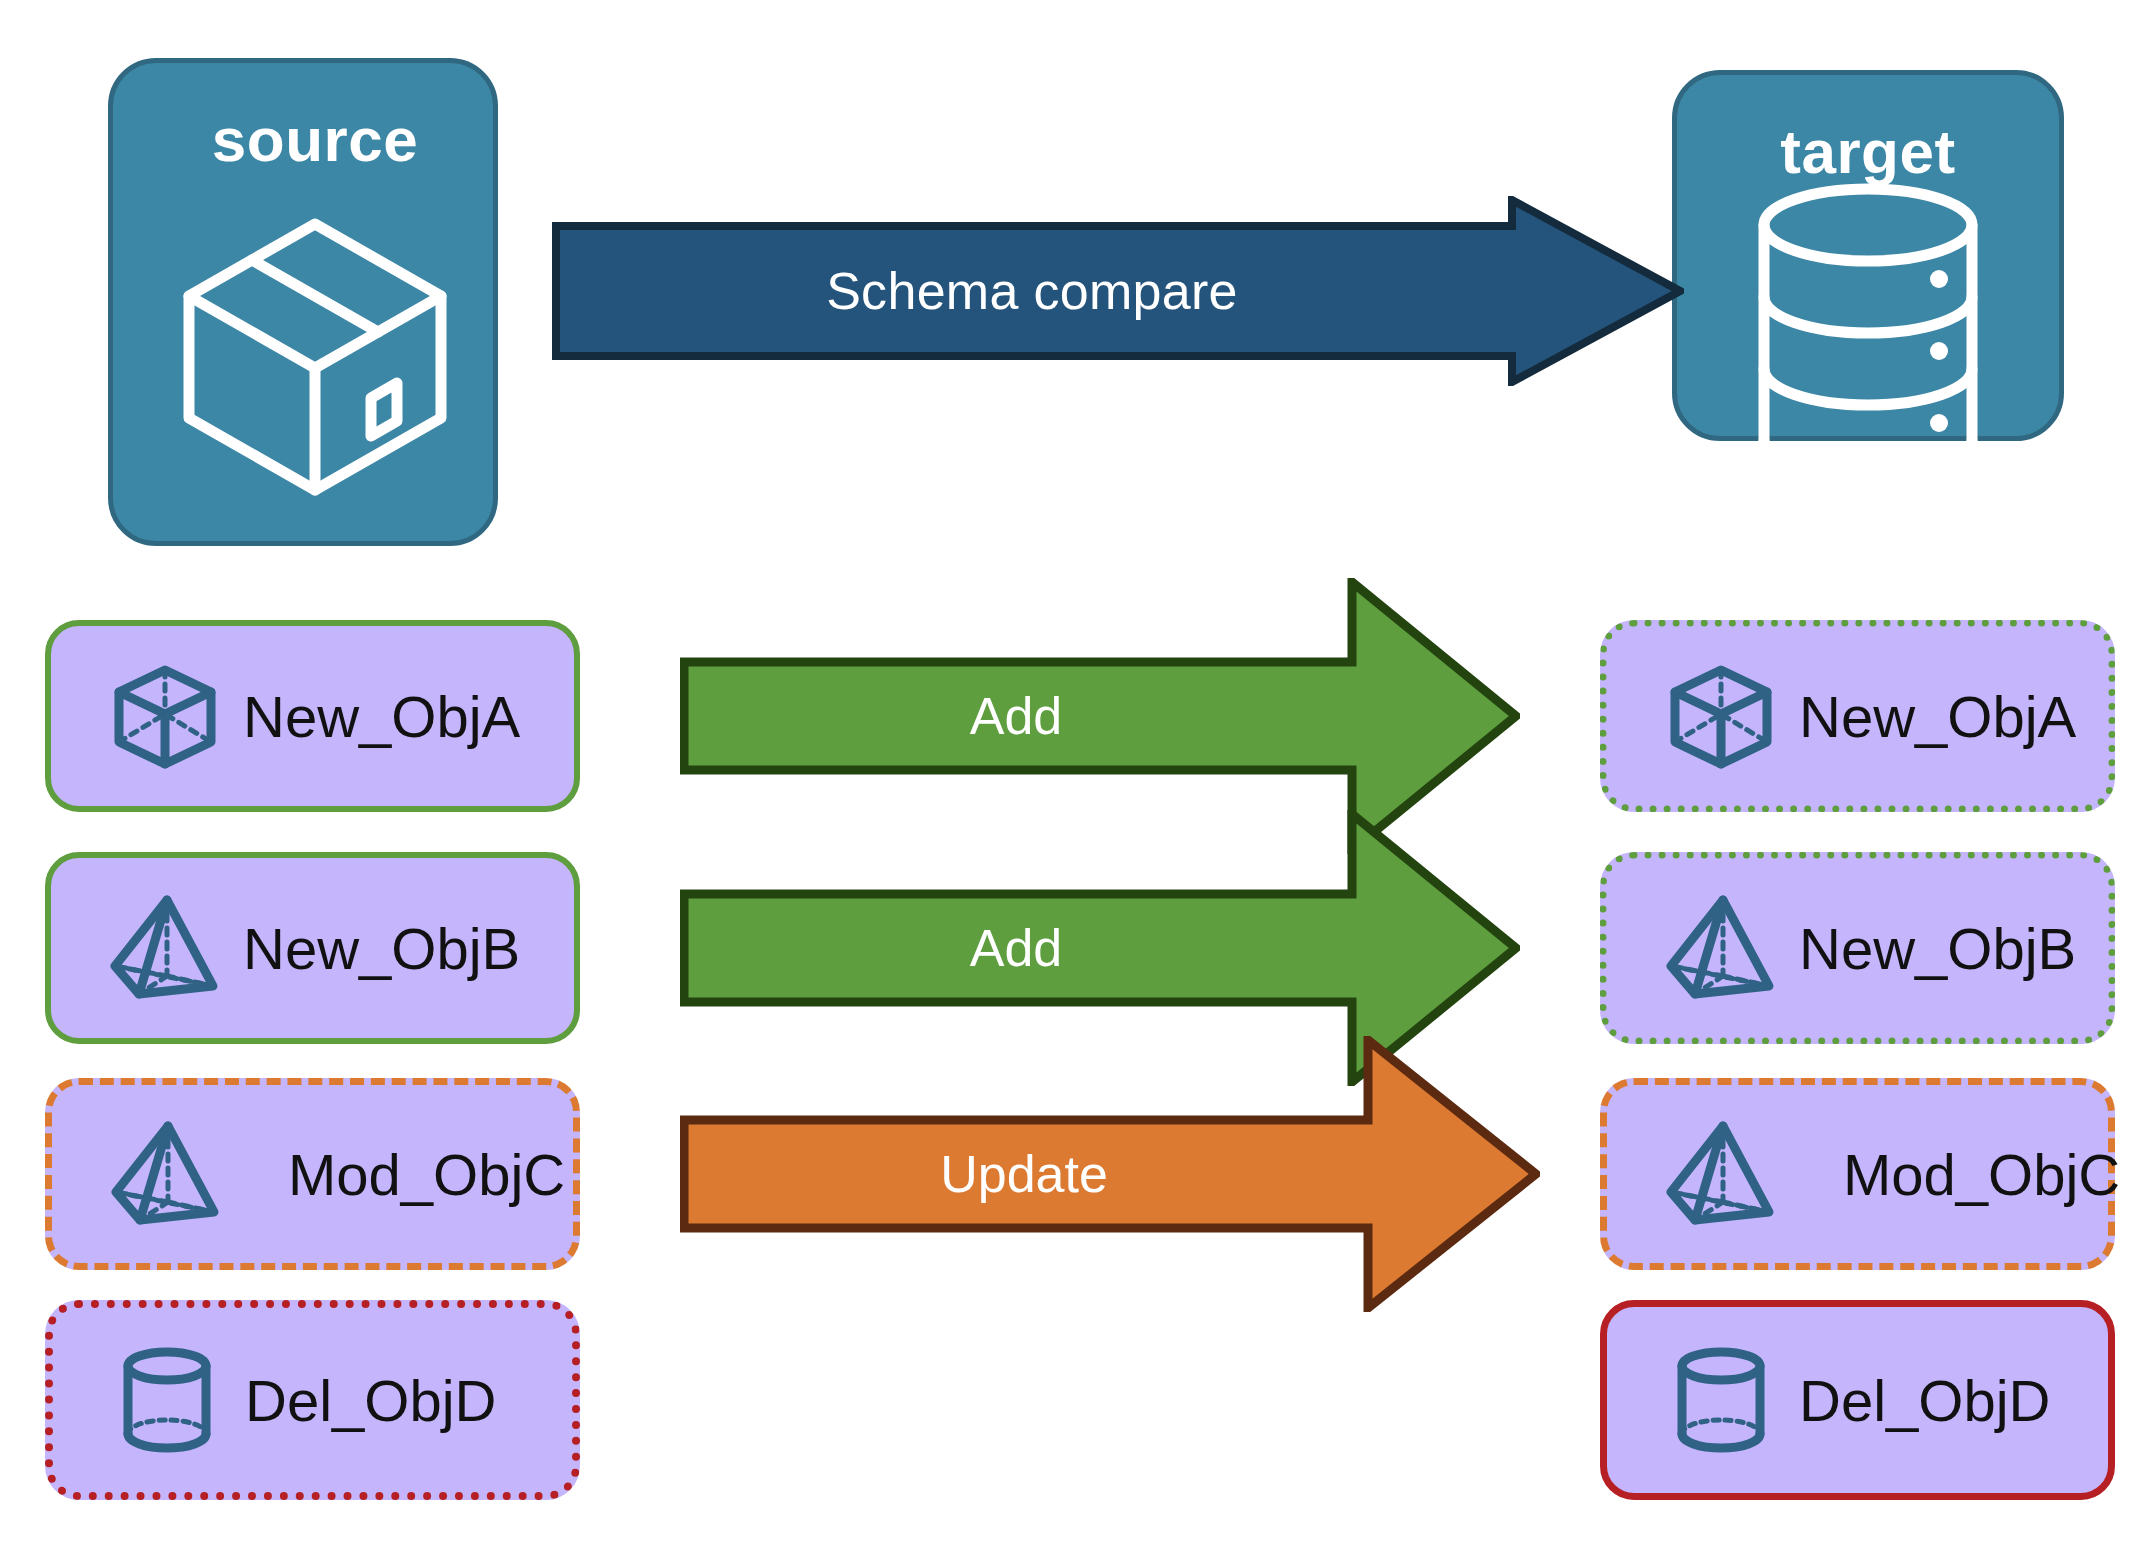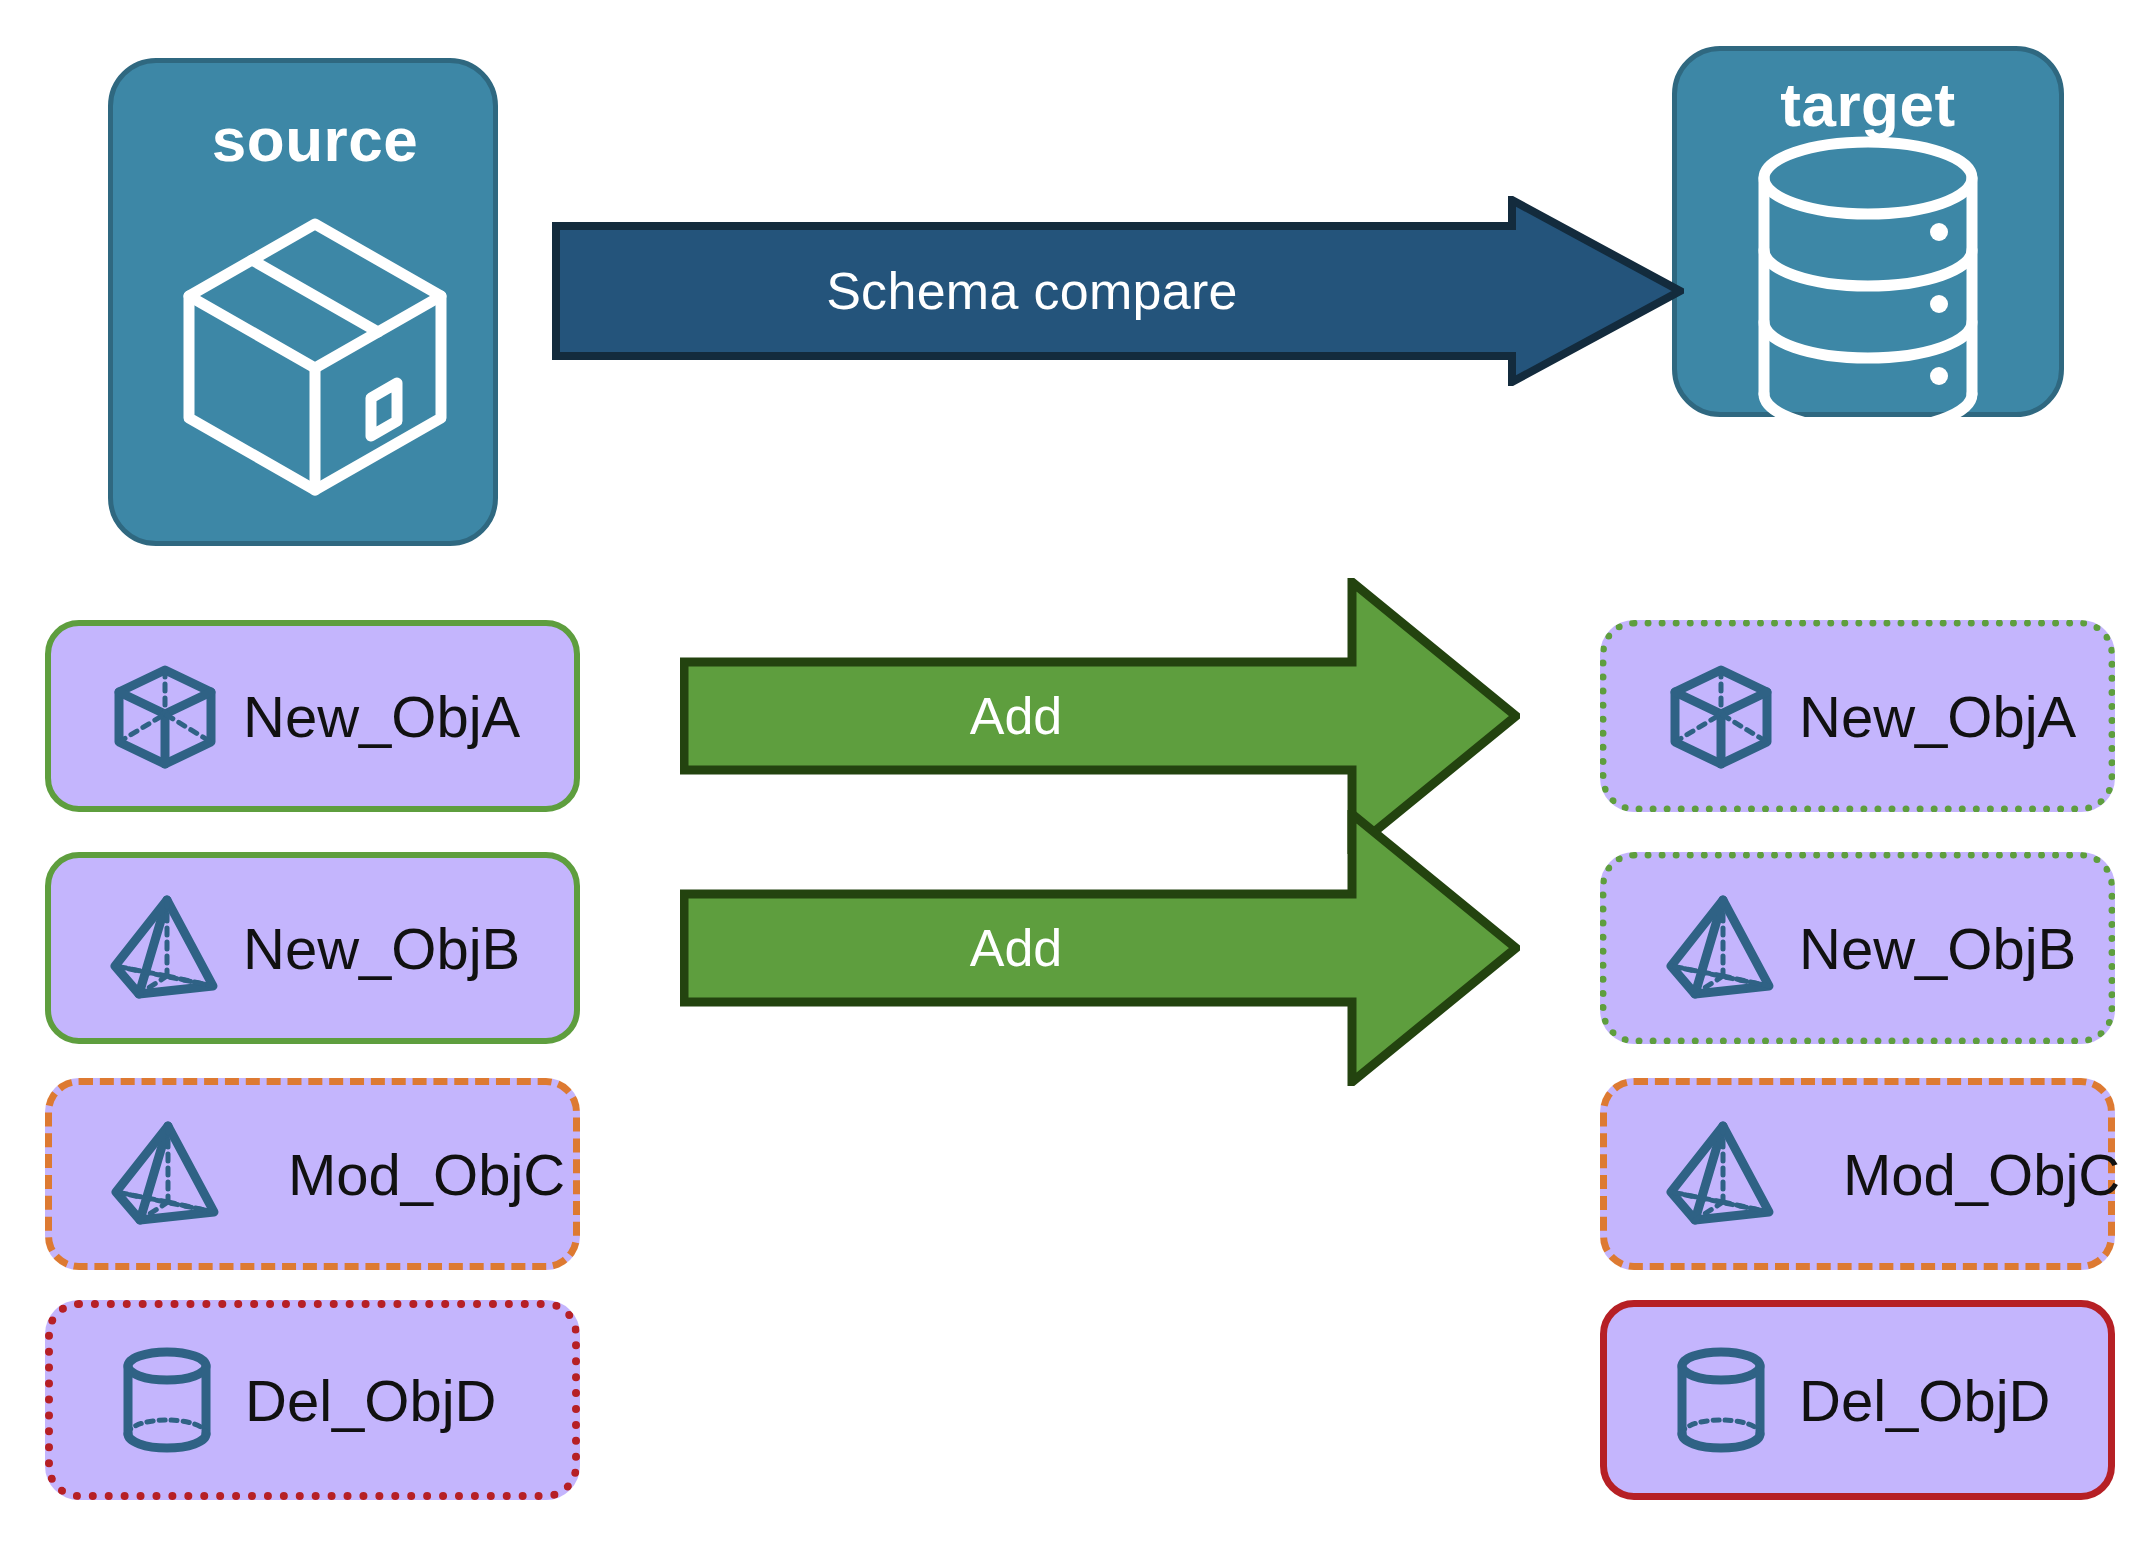--- a/index.html
+++ b/index.html
@@ -10,21 +10,21 @@
   
   .endpoint{position:absolute;background:#3D87A6;border:5px solid #2F6880;
             border-radius:48px;box-sizing:border-box;
             display:flex;flex-direction:column;align-items:center;}
   .endpoint .cap{color:#ffffff;font-weight:bold;font-size:62px;line-height:1;
                  margin-top:46px;letter-spacing:.5px;}
   .endpoint .glyph{flex:1;display:flex;align-items:center;justify-content:center;
                    width:100%;}
 
   #src-panel{left:108px;top:58px;width:390px;height:488px;padding-left:24px;}
-  #tgt-panel{left:1672px;top:46px;width:392px;height:371px;justify-content:center;}
+  #tgt-panel{left:1672px;top:70px;width:392px;height:371px;}
 
   
   #compare-arrow{position:absolute;left:552px;top:196px;width:1132px;height:190px;}
   #compare-arrow .lbl{position:absolute;left:0;top:0;width:960px;height:190px;
         display:flex;align-items:center;justify-content:center;
         color:#ffffff;font-size:52px;letter-spacing:.3px;z-index:2;}
 
   
   .row{position:absolute;left:0;width:2150px;}
   .obj-box{position:absolute;box-sizing:border-box;background:#c4b5fd;
@@ -167,20 +167,26 @@
           <path d="M58 6 L104 92 L30 100 Z"></path>
           <path d="M58 6 L6 72 L30 100"></path>
           <path d="M6 72 L104 92" stroke-dasharray="7 7" stroke-width="5"></path>
           <path d="M58 6 L58 82" stroke-dasharray="7 7" stroke-width="5"></path>
           <path d="M58 82 L6 72 M58 82 L104 92 M58 82 L30 100" stroke-dasharray="7 7" stroke-width="5"></path>
         </svg>
       </span>
       <span class="nm">Mod_ObjC</span>
     </div>
 
+    <div class="act-arrow" style="left:680px;top:-42px;width:860px;height:276px">
+      <svg width="860" height="276" viewBox="0 0 860 276" preserveAspectRatio="none">
+        <polygon points="4,84 688,84 688,4 856,138 688,272 688,192 4,192" fill="#DD7A32" stroke="#5B2A10" stroke-width="9" stroke-linejoin="miter"></polygon>
+      </svg>
+      <div class="lbl" style="width:688px;height:276px">Update</div>
+    </div>
 
     <div class="obj-box right-box b-orange-dash" style="top:0;height:192px">
       <span class="ic">
         <svg width="112" height="108" viewBox="0 0 112 108" fill="none" stroke="#2F6285" stroke-width="9" stroke-linejoin="round" stroke-linecap="round">
           <path d="M58 6 L104 92 L30 100 Z"></path>
           <path d="M58 6 L6 72 L30 100"></path>
           <path d="M6 72 L104 92" stroke-dasharray="7 7" stroke-width="5"></path>
           <path d="M58 6 L58 82" stroke-dasharray="7 7" stroke-width="5"></path>
           <path d="M58 82 L6 72 M58 82 L104 92 M58 82 L30 100" stroke-dasharray="7 7" stroke-width="5"></path>
         </svg>

